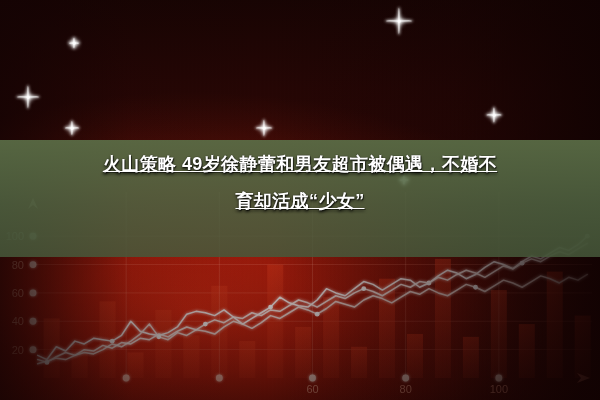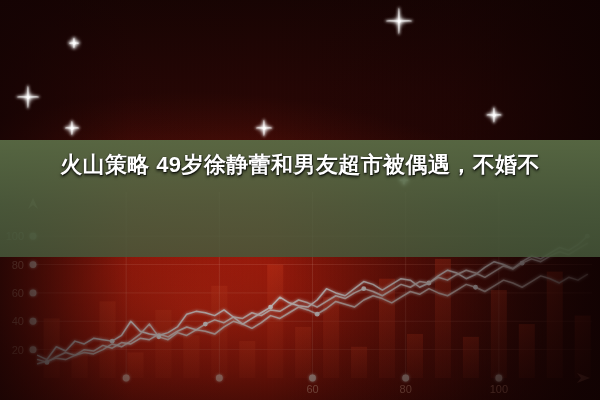--- a/index.html
+++ b/index.html
@@ -61,29 +61,30 @@
     background: linear-gradient(180deg, rgba(92,112,72,.90) 0%, rgba(78,97,64,.88) 55%, rgba(70,88,58,.86) 100%);
     display: flex;
     flex-direction: column;
     align-items: center;
     justify-content: flex-start;
     padding-top: 6px;
     box-sizing: border-box;
   }
   .headline-line {
     color: #ffffff;
-    font-size: 22px;
+    font-size: 18px;
     font-weight: 700;
     line-height: 37px;
     letter-spacing: .4px;
     white-space: nowrap;
     text-shadow:
       0 2px 3px rgba(0,0,0,.72),
       0 0 1px rgba(0,0,0,.8),
       1px 1px 0 rgba(0,0,0,.45);
+    text-decoration: underline;
   }
 </style>
 </head>
 <body>
 
 <div id="stage">
 
   <div class="layer" id="bg-base"></div>
   <div class="layer" id="bg-scan"></div>
 
@@ -216,15 +217,16 @@
       </div>
       <div class="star" style="left: 399.5px; top: 175.5px; width: 9px; height: 9px;">
         <i class="h" style="width: 9px;"></i>
         <i class="v" style="height: 9px;"></i>
         <i class="c"></i>
       </div>
     </div>
 
   <div id="headline-band">
     <div class="headline-line">火山策略 49岁徐静蕾和男友超市被偶遇，不婚不</div>
+    <div class="headline-line">育却活成“少女”</div>
   </div>
 
 </div>
 
 </body></html>

